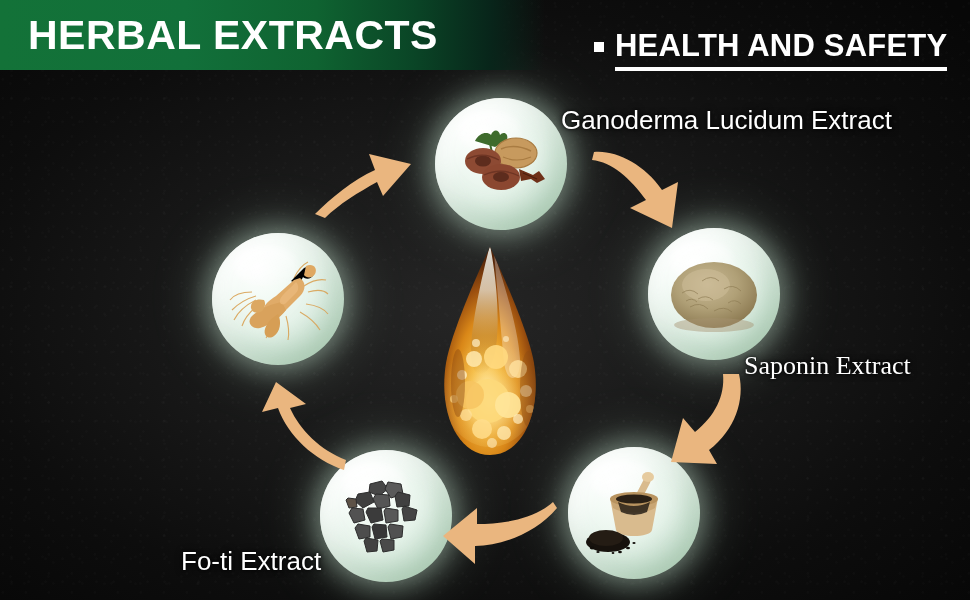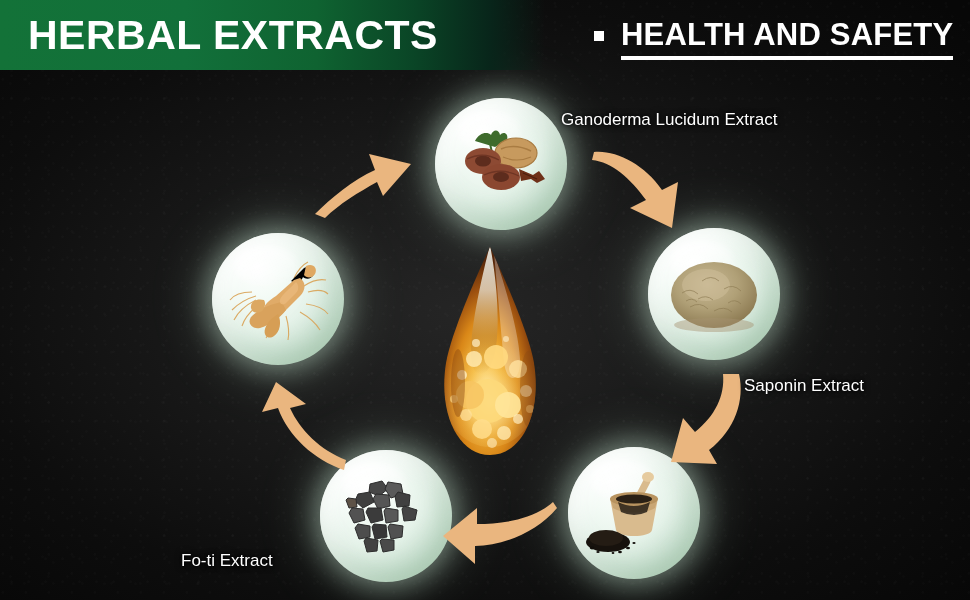--- a/index.html
+++ b/index.html
@@ -37,22 +37,22 @@
     position:absolute; left:0; top:0; width:545px; height:70px;
     background:linear-gradient(to right,#137238 0%, #12703a 34%, #0f6331 58%, #0a4526 76%, #08251a 90%, rgba(10,10,10,0) 100%);
   }
   #banner-title{
     position:absolute; left:28px; top:12px;
     color:#ffffff; font-size:41px; font-weight:bold;
     letter-spacing:.5px; line-height:46px;
     white-space:nowrap;
   }
   #hs-wrap{
-    position:absolute; left:594px; top:17px; z-index:5;
-    display:flex; align-items:flex-start; gap:17px;
+    position:absolute; left:594px; top:28px; z-index:5;
+    display:flex; align-items:flex-start; gap:11px;
   }
   #hs-bullet{
     width:10px; height:10px; background:#ffffff; margin-top:14px; flex:0 0 auto;
   }
   #hs-text{
     color:#ffffff; font-size:31px; font-weight:bold; line-height:36px;
     letter-spacing:.2px; white-space:nowrap;
     border-bottom:4px solid #ffffff; padding-bottom:3px;
   }
 
@@ -81,26 +81,26 @@
 
   
   #c-ganoderma { left:435px; top:98px;  width:132px; height:132px; }
   #c-saponin   { left:648px; top:228px; width:132px; height:132px; }
   #c-sesame    { left:568px; top:447px; width:132px; height:132px; }
   #c-foti      { left:320px; top:450px; width:132px; height:132px; }
   #c-ginseng   { left:212px; top:233px; width:132px; height:132px; }
 
   
   .label{
-    position:absolute; color:#ffffff; font-size:17px;
+    position:absolute; color:#ffffff; font-size:26px;
     line-height:24px; white-space:nowrap; z-index:6;
     text-shadow:0 0 7px rgba(0,0,0,.9), 0 0 3px rgba(0,0,0,.8);
   }
   #l-ganoderma { left:561px; top:108px; }
-  #l-saponin   { left:744px; top:374px; }
+  #l-saponin   { left:744px; top:354px;font-family:Liberation Serif, serif; }
   #l-sesame    { left:676px; top:557px; }
   #l-foti      { left:181px; top:549px; }
   #l-ginseng   { left:61px;  top:358px; }
 
   
   #droplet{
     position:absolute; left:432px; top:243px; width:116px; height:222px; z-index:3;
   }
 
   

